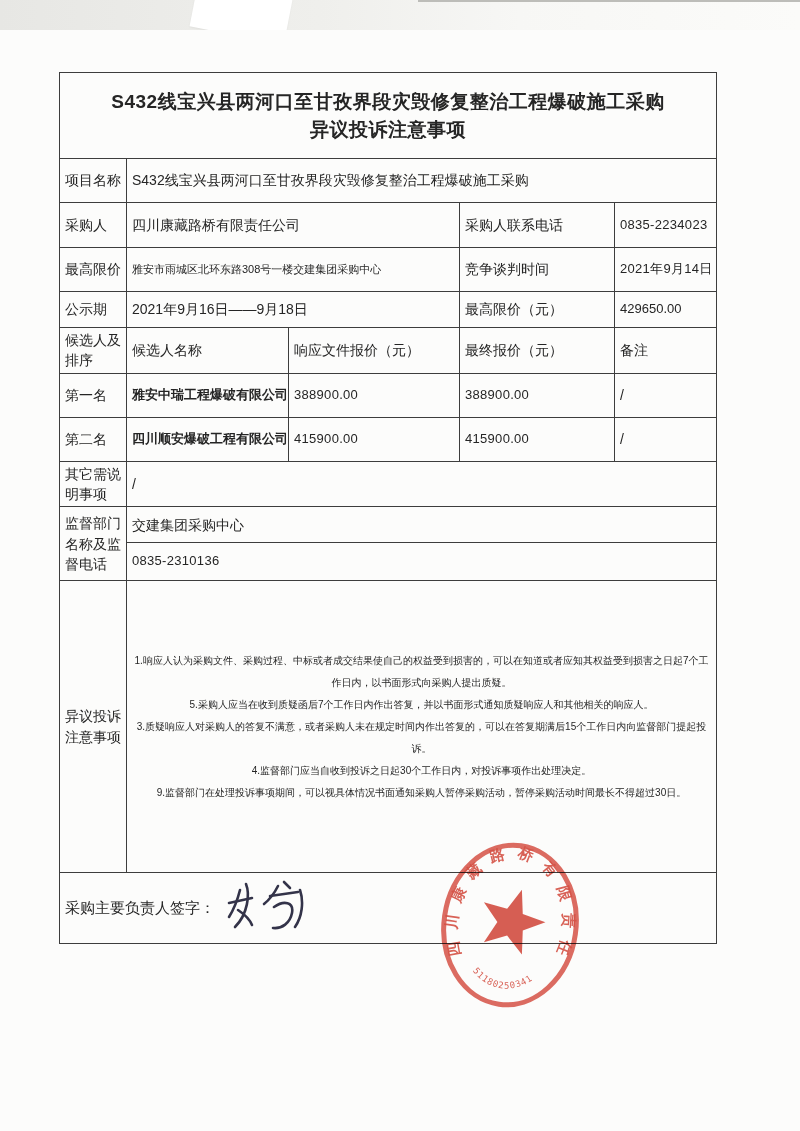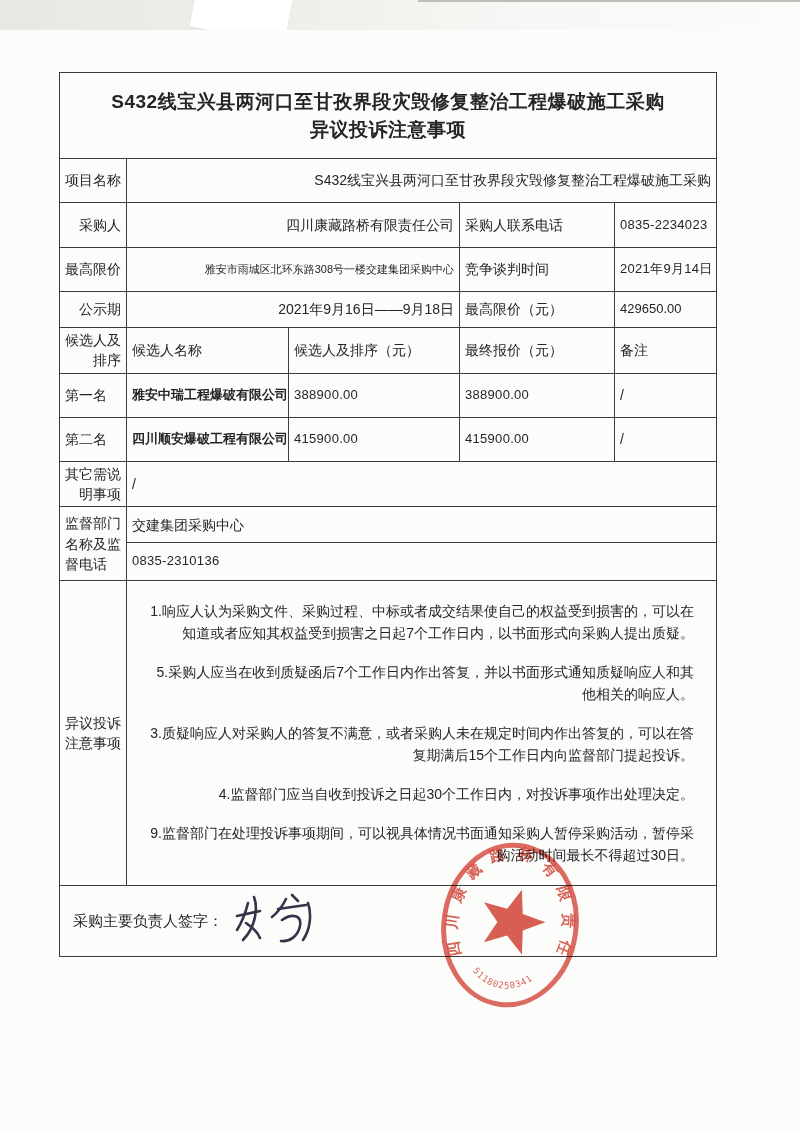--- a/index.html
+++ b/index.html
@@ -21,29 +21,29 @@
     position:absolute;left:59px;top:72px;width:657px;
     border-collapse:collapse;table-layout:fixed;
     font-size:14px;color:#252525;
   }
   .doc td{
     border:1.6px solid #3d3d3d;
     padding:2px 5px;vertical-align:middle;line-height:1.45;
   }
   .title-cell{text-align:center;font-weight:bold;font-size:19px;line-height:30px;letter-spacing:0.5px;padding-top:6px;}
   .c{text-align:left;}
-  .l{text-align:right;}
+  .l{text-align:left;}
   .nw{white-space:nowrap;}
   .num{font-size:13px;letter-spacing:0.3px;}
   .small{font-size:13px;}
   .name-cell{font-size:13px;white-space:nowrap;padding:2px 3px;font-weight:bold;}
   .obj-cell{padding:8px 7px;}
-  .obj-cell p{margin:17px;font-size:14px;line-height:22px;text-align:right;}
+  .obj-cell p{margin:0;font-size:10px;line-height:22px;text-align:center;}
   .sig-cell{padding:6px 6px;font-size:15px;}
-  .sig-wrap{display:flex;align-items:center;gap:10px;margin-left:8px;}
+  .sig-wrap{display:flex;align-items:center;gap:10px;}
   .sig-svg{flex:0 0 auto;margin-top:-4px;}
 
   .seal{position:absolute;left:427px;top:832px;width:166px;height:186px;
     mix-blend-mode:multiply;opacity:0.88;pointer-events:none;}
 </style>
 </head>
 <body>
 
 <div class="scan-top"></div>
 <div class="scan-topline"></div>
@@ -89,21 +89,21 @@
   <tr style="height:36px">
     <td class="l">公示期</td>
     <td colspan="2" class="l nw">2021年9月16日——9月18日</td>
     <td class="c">最高限价（元）</td>
     <td class="c small">429650.00</td>
   </tr>
 
   <tr style="height:45px">
     <td class="l">候选人及排序</td>
     <td class="c">候选人名称</td>
-    <td class="c">候选人及排序（元）</td>
+    <td class="c">响应文件报价（元）</td>
     <td class="c">最终报价（元）</td>
     <td class="c">备注</td>
   </tr>
 
   <tr style="height:44px">
     <td class="c">第一名</td>
     <td class="name-cell l">雅安中瑞工程爆破有限公司</td>
     <td class="c num">388900.00</td>
     <td class="c num">388900.00</td>
     <td class="c">/</td>

